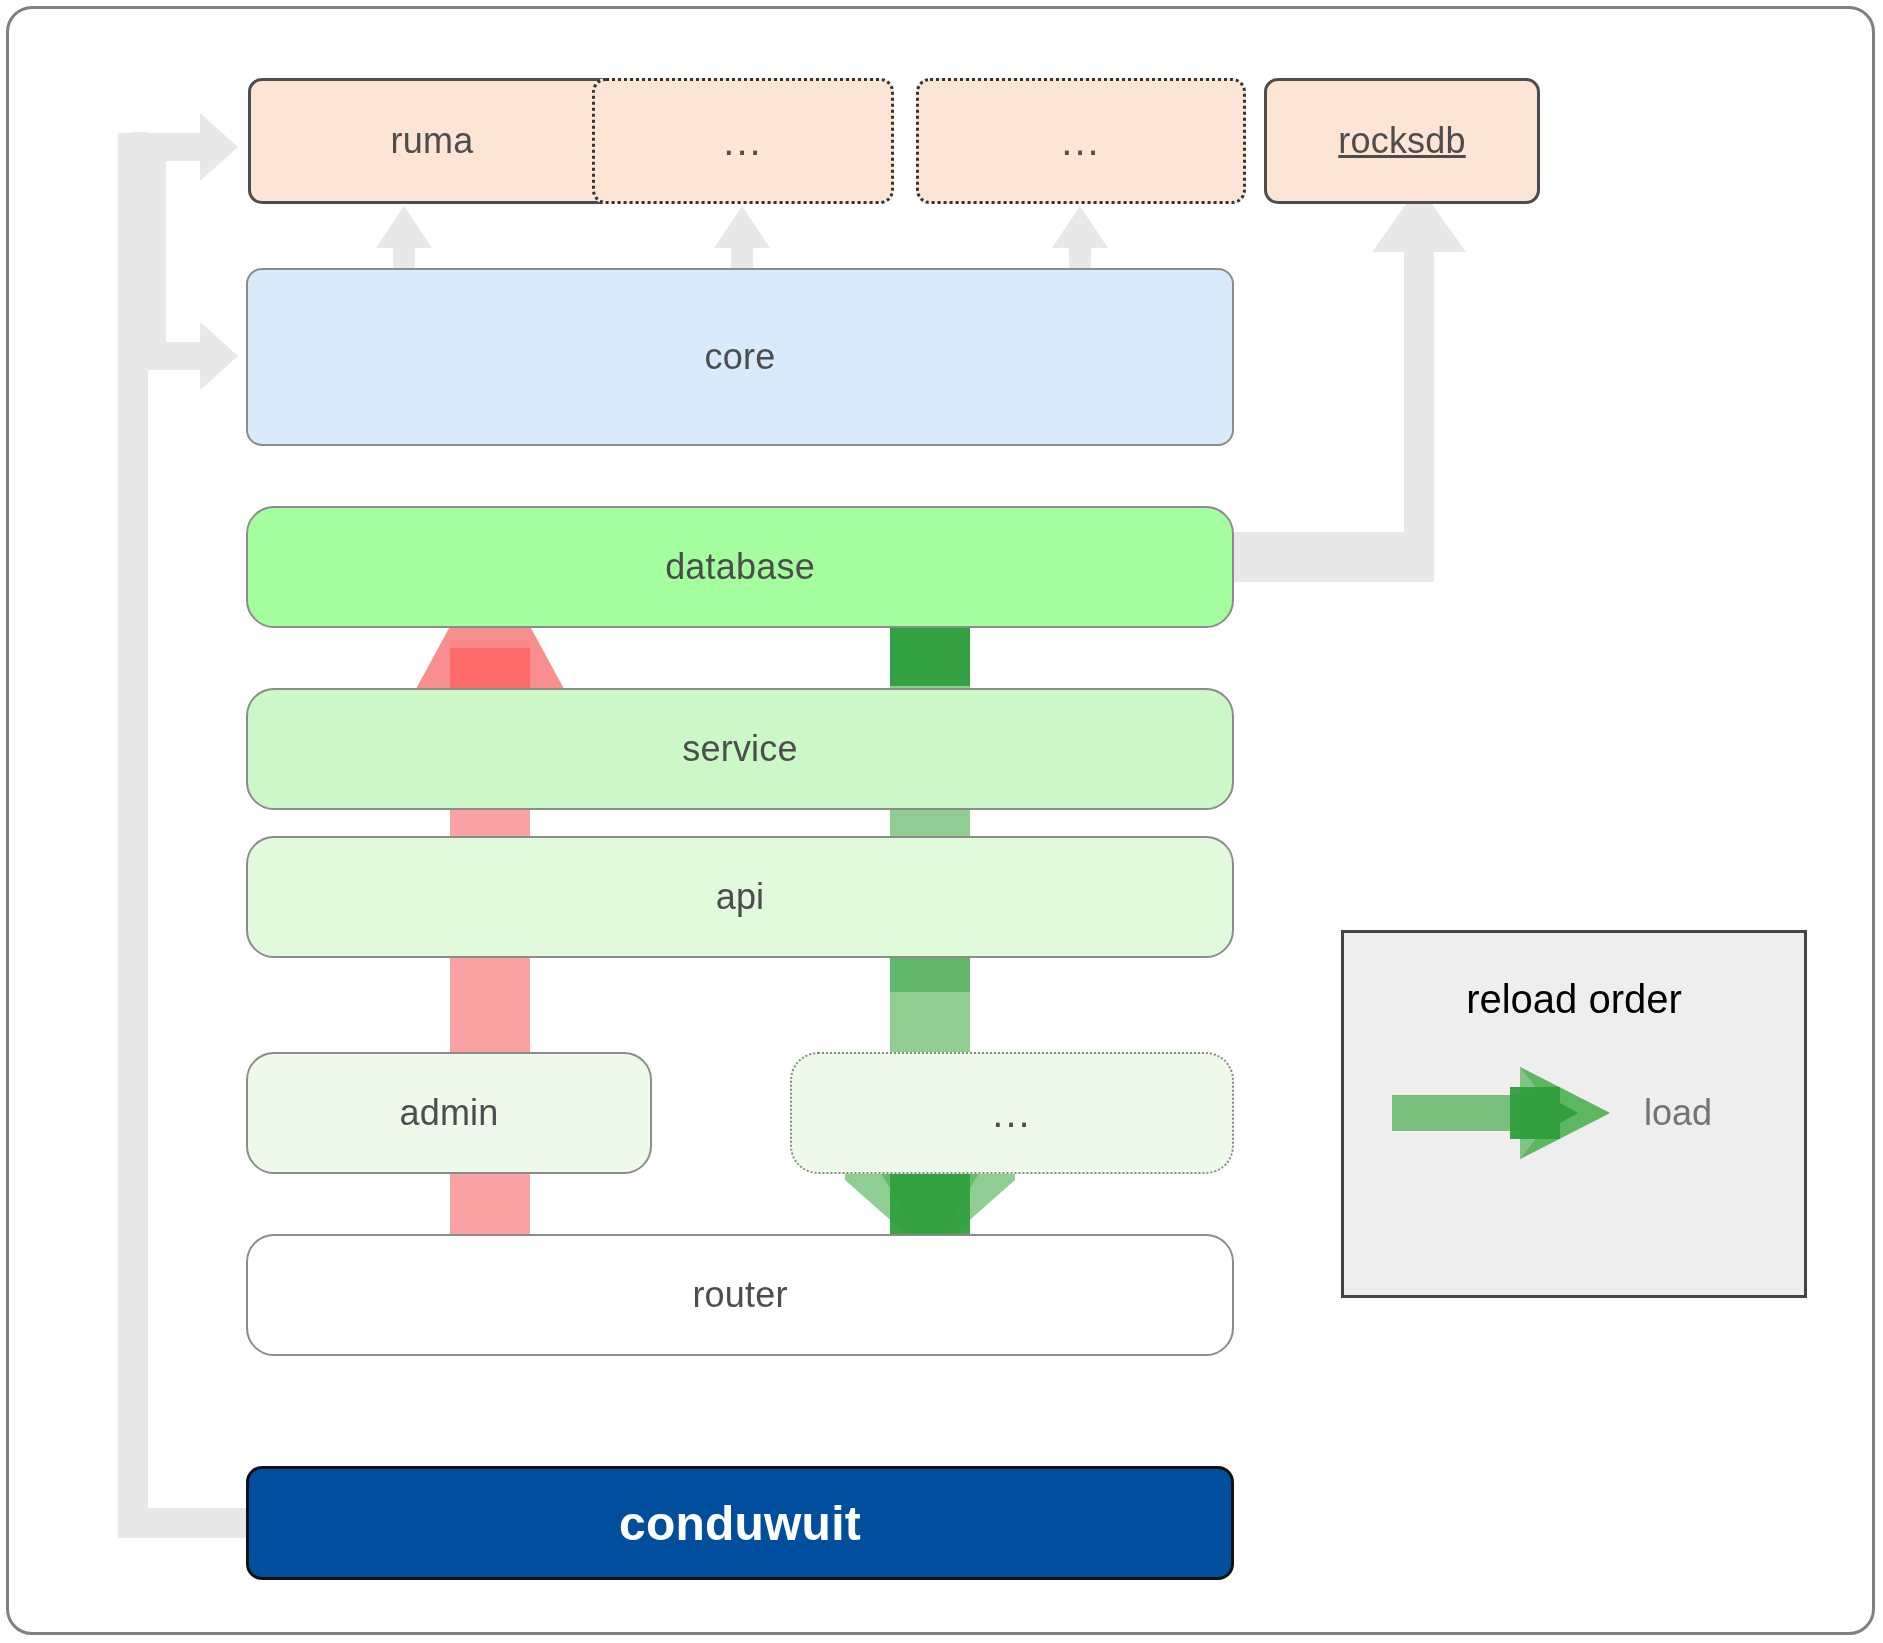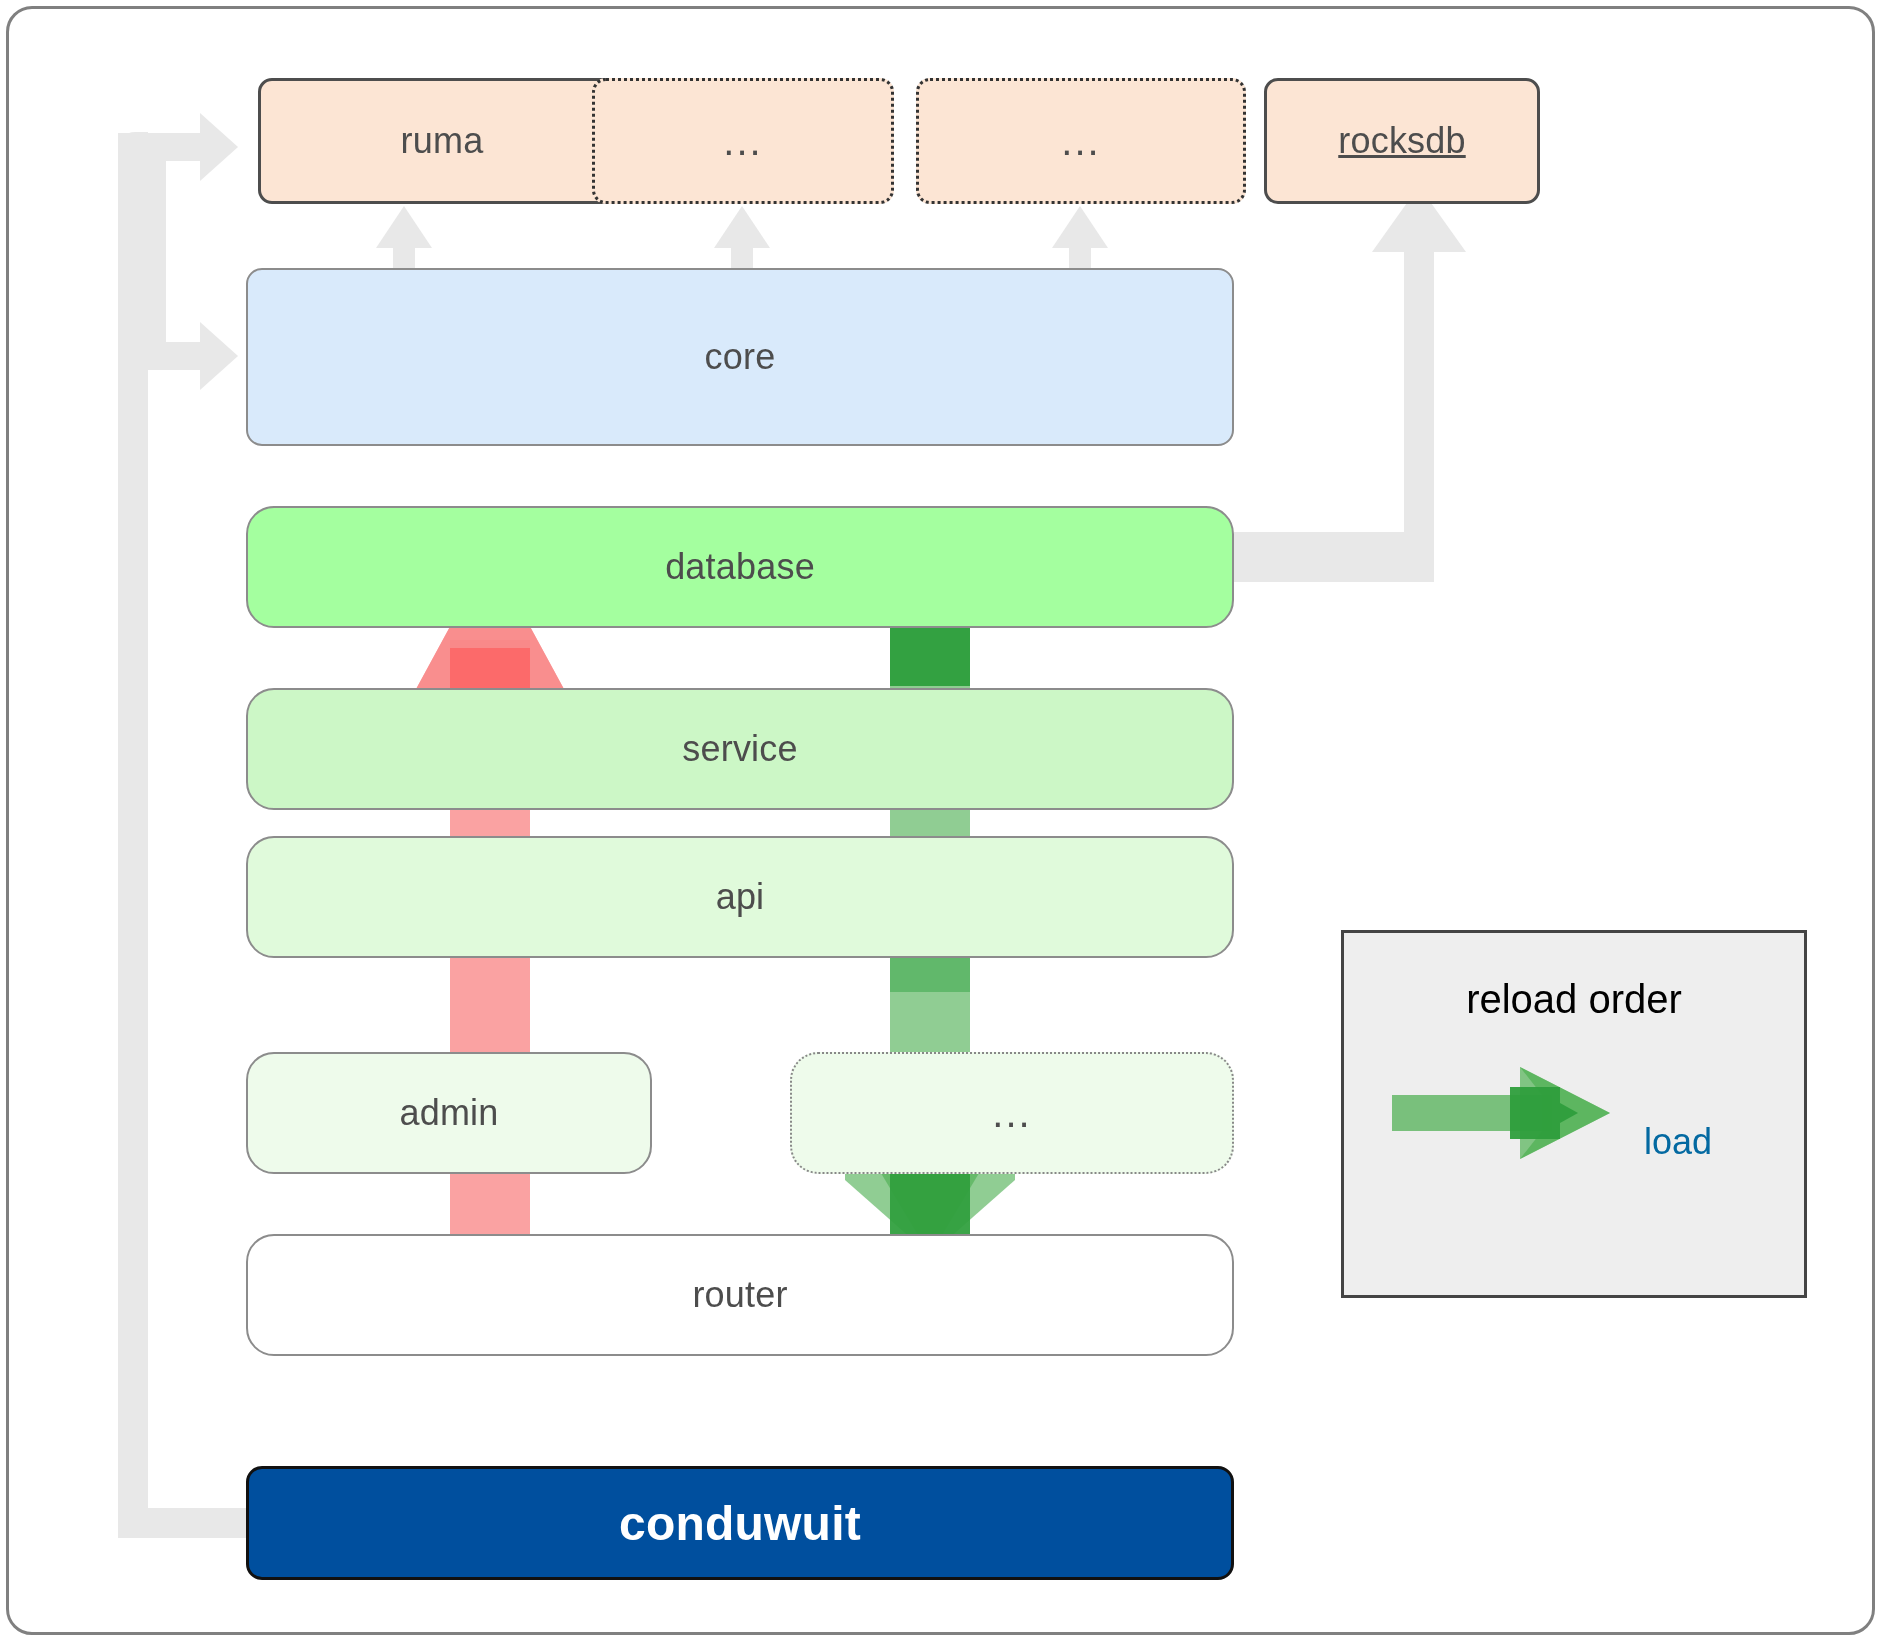--- a/index.html
+++ b/index.html
@@ -117,23 +117,22 @@
   }
   .legend-row { position: absolute; left: 0; width: 100%; height: 80px; }
   .legend-row-load   { top: 140px; }
   .legend-row-unload { top: 244px; }
   .legend-label {
     position: absolute;
     left: 300px;
     top: 50%;
     transform: translateY(-50%);
     font-size: 36px;
-    color: #0369a1;
+    color: #737373;
     white-space: nowrap;
-    margin-top: 29px;
   }
   .legend-arrow { position: absolute; left: 38px; top: -16px; }
 
   
   #overlay {
     position: absolute;
     left: 0; top: 0;
     width: 1883px;
     height: 1643px;
     pointer-events: none;
@@ -202,21 +201,21 @@
 
       <polygon points="490,553 390,737 590,737" fill="#f98888" fill-opacity="0.78"></polygon>
       <polygon points="490,553 590,737 530,737 530,760 450,760 450,737 390,737" fill="#f98888" fill-opacity="0.78"></polygon>
 
       <rect x="450" y="640" width="80" height="690" fill="#f98888" fill-opacity="0.78"></rect>
 
       <rect x="450" y="648" width="80" height="130" fill="#fc5e5e" fill-opacity="0.72"></rect>
     </g>
   </svg>
 
-  <div class="box dep dep-solid" style="left:258px; width:368px;">
+  <div class="box dep dep-solid" style="left:248px; width:368px;">
     <span>ruma</span>
   </div>
 
   <div class="box dep dep-dotted" style="left:592px; width:302px;">
     <span class="dots">...</span>
   </div>
 
   <div class="box dep dep-dotted" style="left:916px; width:330px;">
     <span class="dots">...</span>
   </div>

